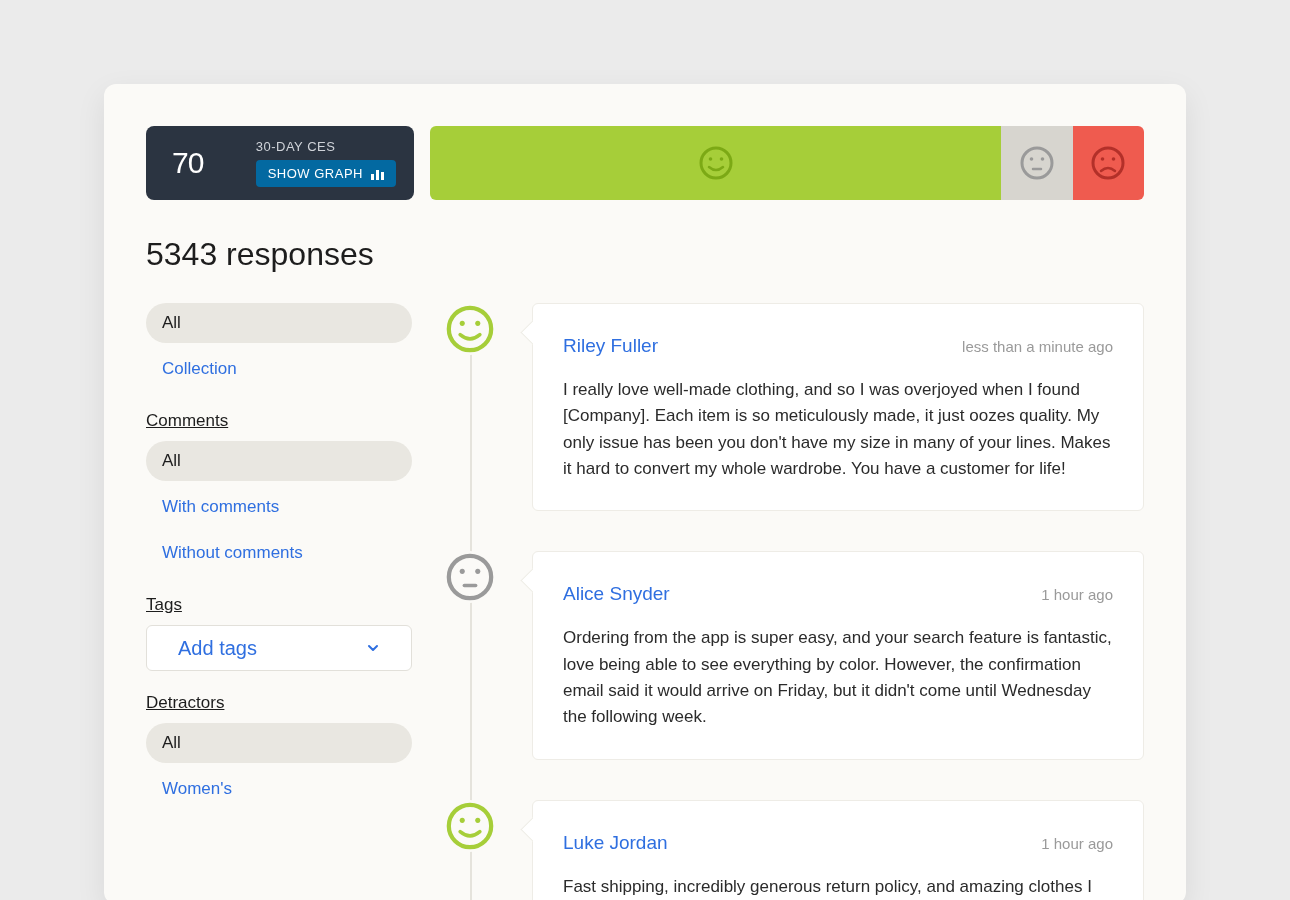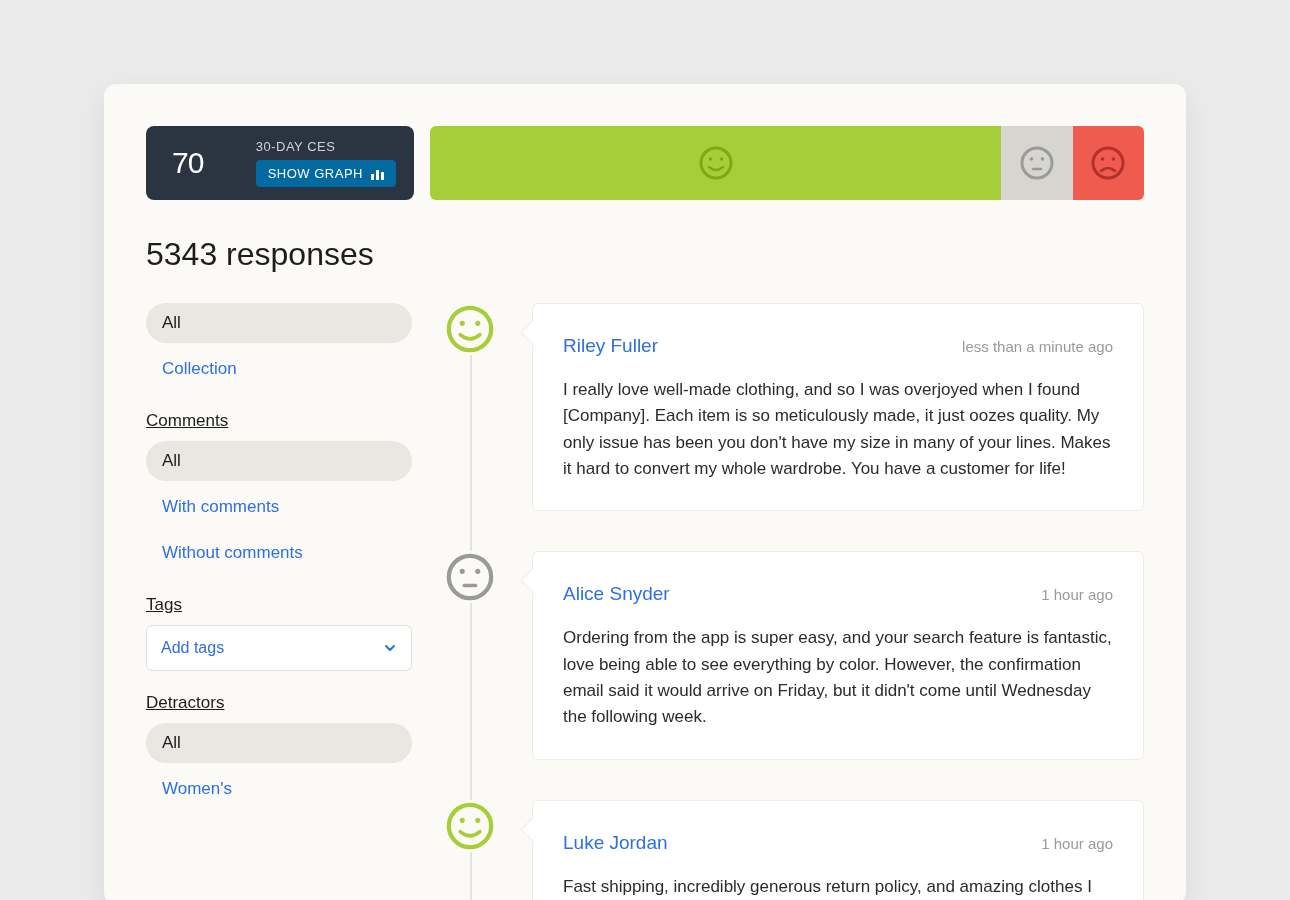--- a/index.html
+++ b/index.html
@@ -93,22 +93,22 @@
     font-size:17px; cursor:pointer;
   }
   .pill.active { background:#e9e7e1; color:#1d1d1d; }
   .pill.link { color:#2f6fe0; background:transparent; }
   .pill + .pill { margin-top: 6px; }
 
   .tags-select {
     width:100%; height:46px;
     border:1px solid #e2e0da; border-radius:6px;
     background:#fff; display:flex; align-items:center;
-    padding:0 14px; cursor:pointer;
-    font-size:16px; color:#2f6fe0;
+    padding:0 31px; cursor:pointer;
+    font-size:20px; color:#2f6fe0;
   }
   .chevron { margin-left:auto; color:#2f6fe0; }
 
   
   .timeline-line {
     position:absolute; left:26px; top:50px; bottom:0;
     width:2px; background:#e5e3dc;
   }
   .entry { position:relative; display:flex; margin-bottom: 40px; }
   .entry-face {

